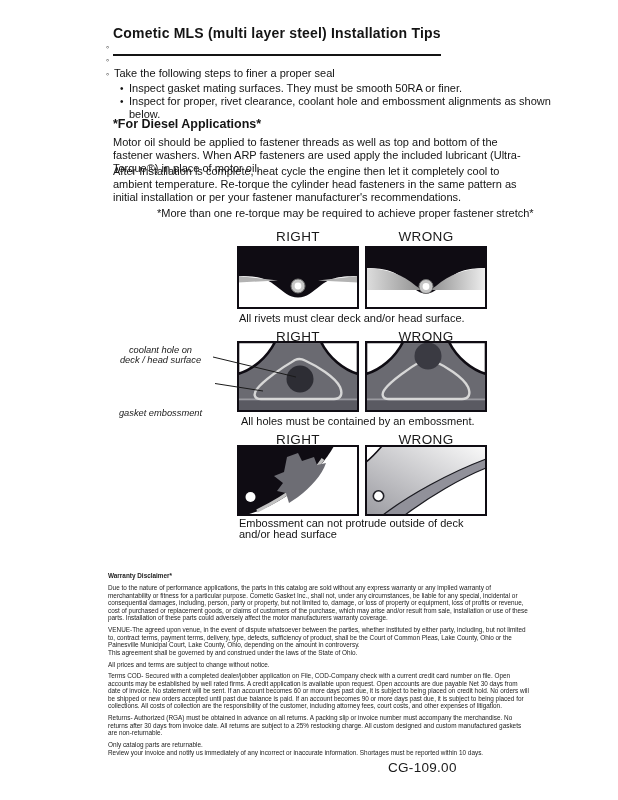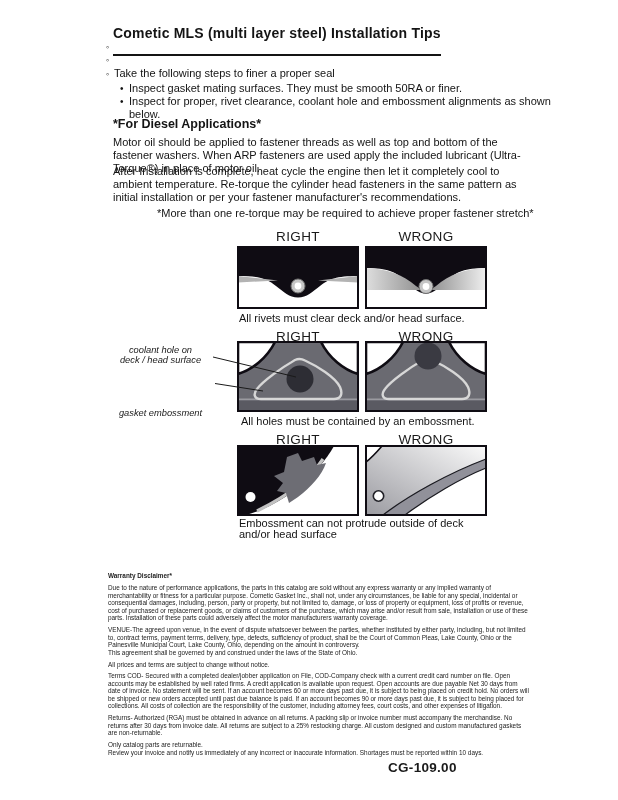--- a/index.html
+++ b/index.html
@@ -27,21 +27,21 @@
   .dg-box{width:122px;height:63px;}
   .dg-box2{width:122px;height:71px;}
   .caption{font-size:11px;color:#141414;white-space:nowrap;}
   .side-label{width:101px;text-align:center;font-size:9.3px;line-height:10px;color:#1a1a1a;font-style:italic;}
   svg{display:block;}
   
   .footer{left:108px;top:572px;width:421px;font-size:6.4px;line-height:7.45px;color:#222;}
   .footer .fh{font-weight:bold;margin:0 0 5px 0;}
   .footer p{margin:0 0 4.5px 0;}
   .footer p.tight{margin:0;}
-  .pagenum{left:388px;top:760px;font-size:13.5px;color:#1a1a1a;letter-spacing:.3px;font-weight:bold;}
+  .pagenum{left:388px;top:760px;font-size:13.5px;color:#1a1a1a;letter-spacing:.3px;}
 </style>
 </head>
 <body>
 
 <div class="page">
 
   <div class="abs doc-title">Cometic MLS (multi layer steel) Installation Tips</div>
 
   <div class="abs tips">
     <div class="tip-row">

